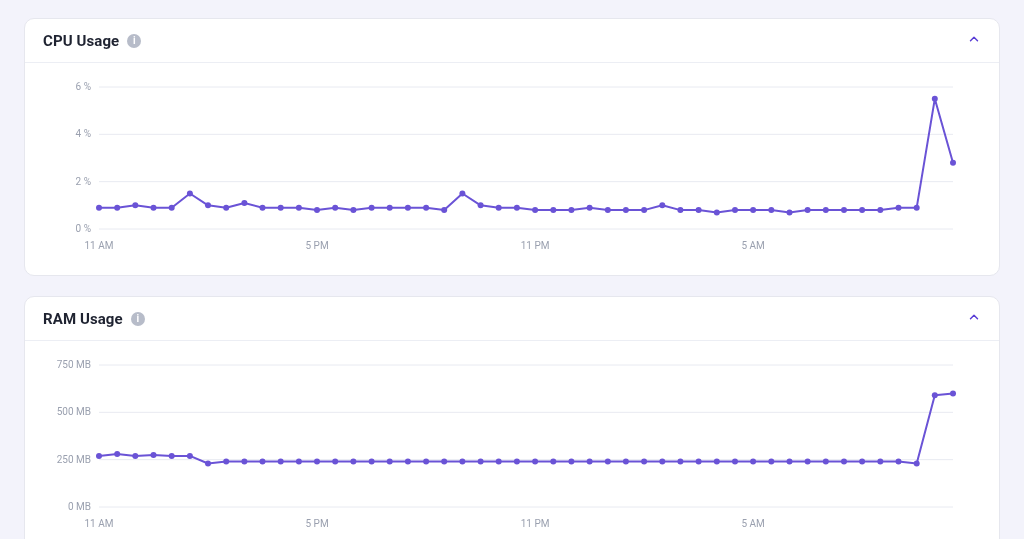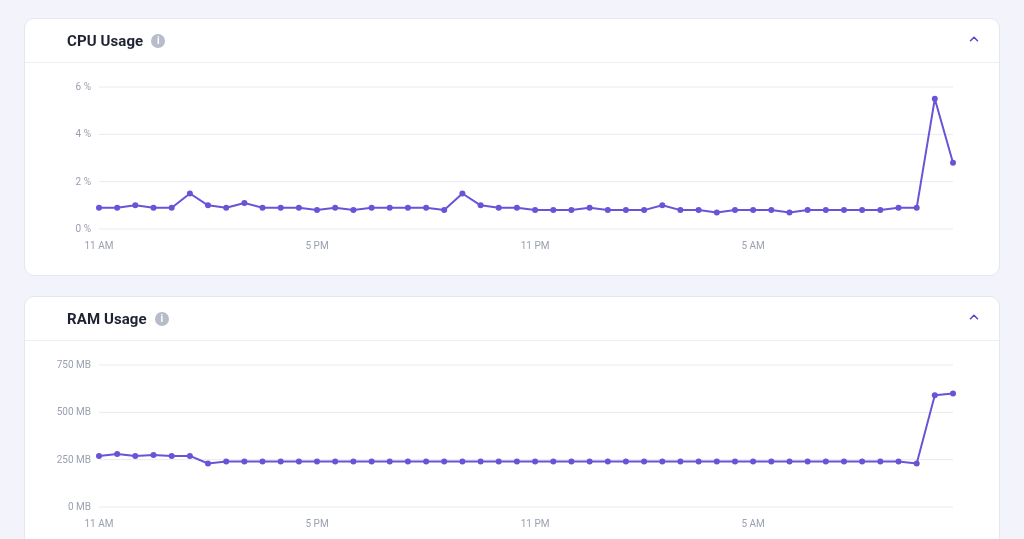--- a/index.html
+++ b/index.html
@@ -27,21 +27,20 @@
   }
   .card-title-wrap {
     display: flex;
     align-items: center;
     gap: 8px;
   }
   .card-title {
     font-size: 15px;
     font-weight: 700;
     letter-spacing: 0.1px;
-    margin-left: 24px;
   }
   .info-icon {
     width: 14px; height: 14px;
     display: inline-flex; align-items: center; justify-content: center;
     background: #b7bcc9;
     color: #fff;
     border-radius: 50%;
     font-size: 10px; font-weight: 700;
   }
   .chev {

